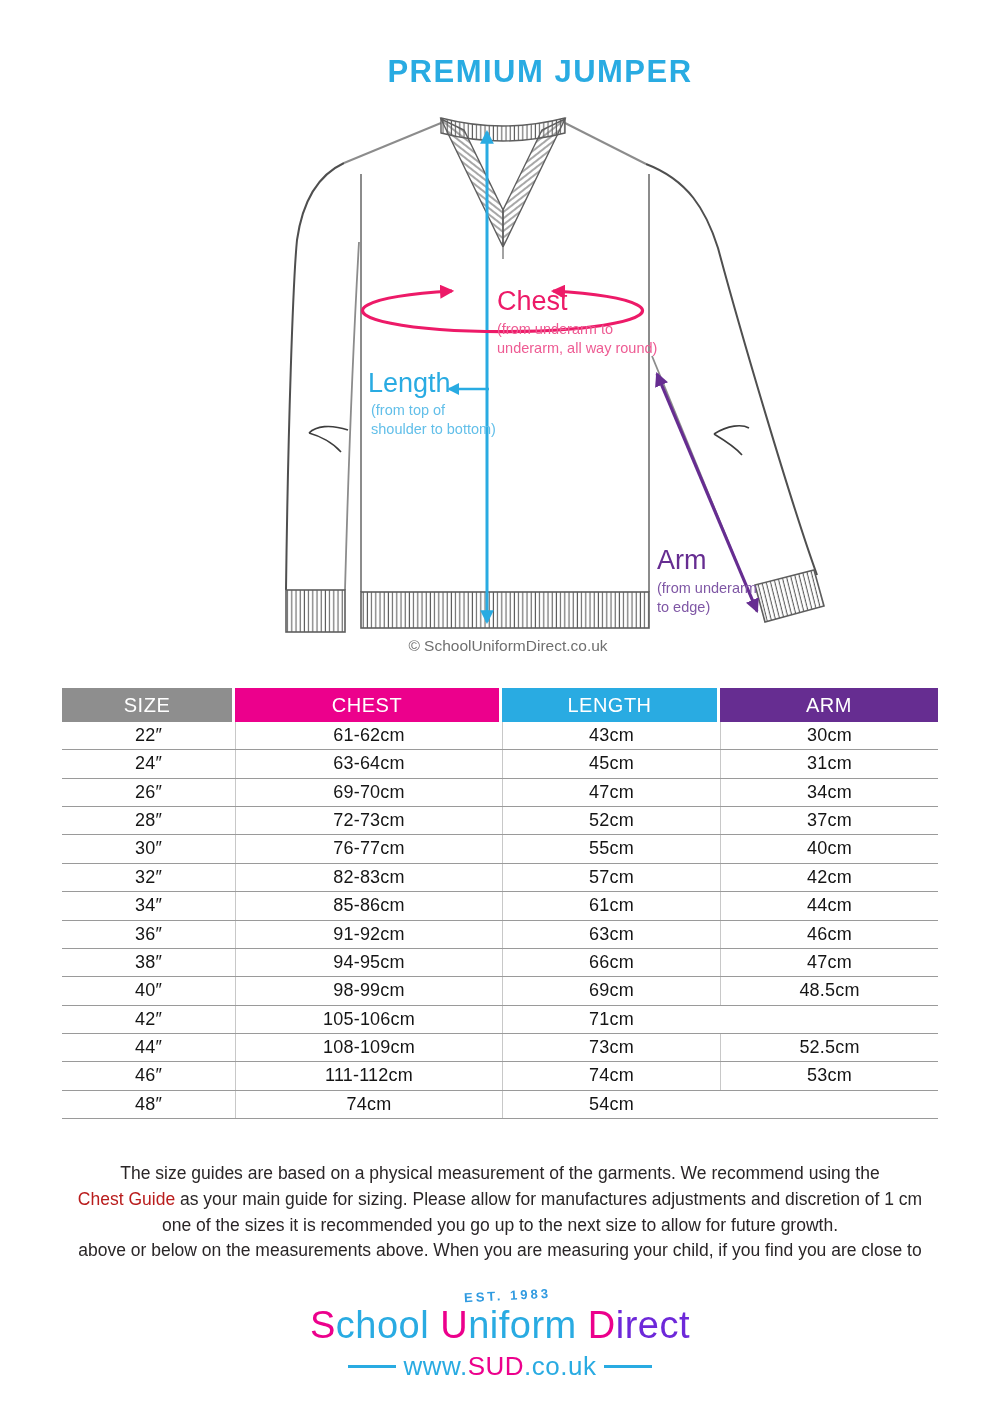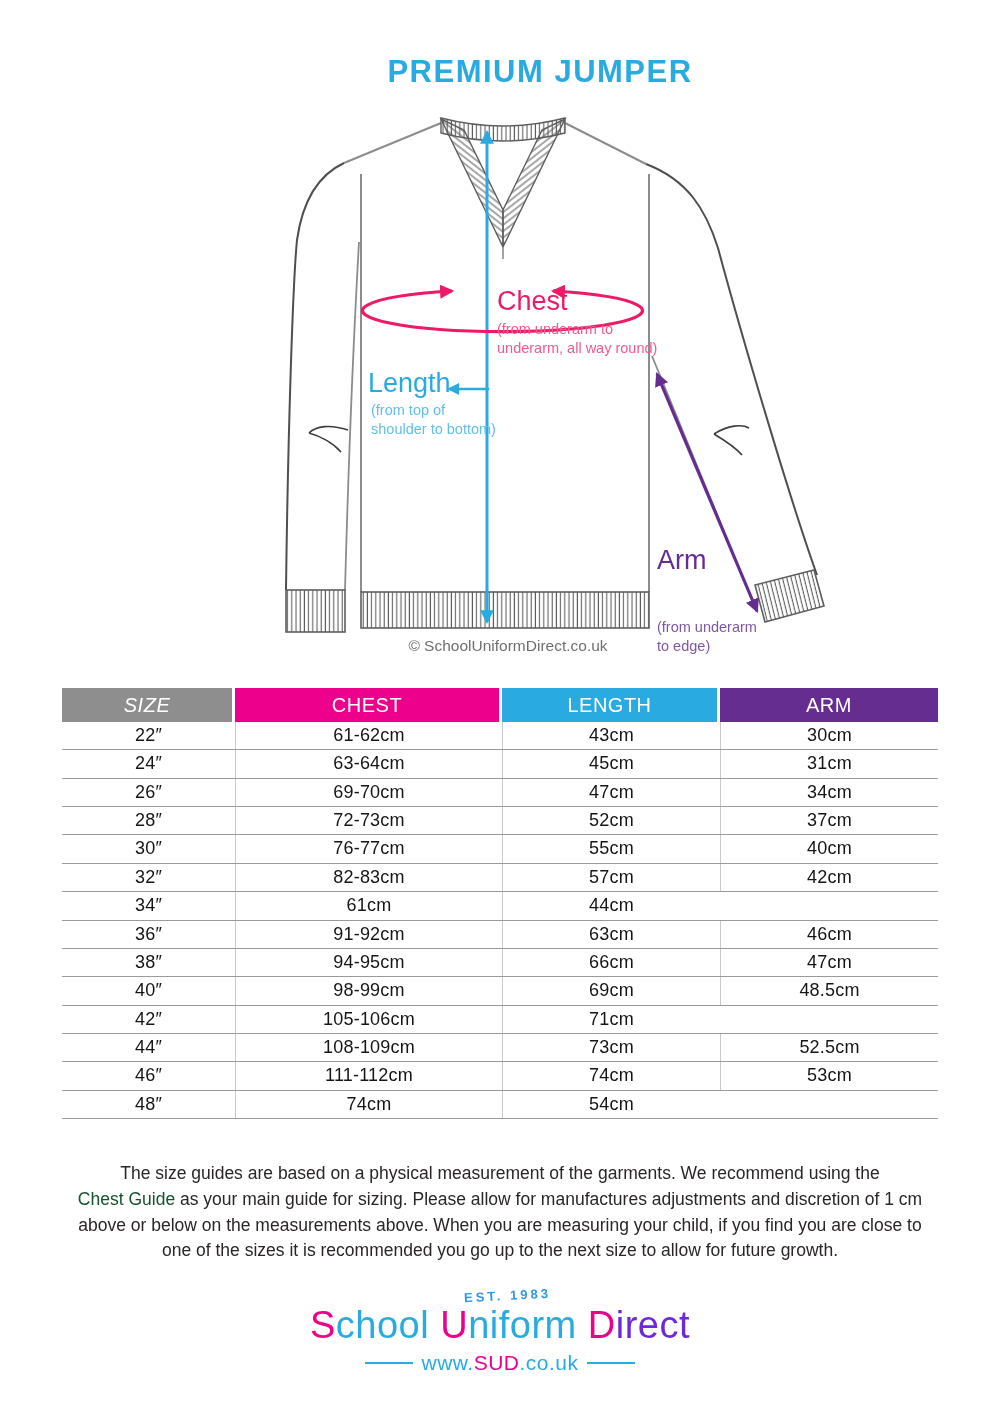--- a/index.html
+++ b/index.html
@@ -8,21 +8,21 @@
   .title{position:absolute;top:54px;left:0;width:1000px;text-align:center;margin:0;
          font-size:31px;font-weight:700;letter-spacing:1.5px;color:#29abe2;padding-left:40px;}
   .diagram{position:absolute;top:0;left:0;}
   .lbl{position:absolute;font-weight:500;}
   .chest-lbl{left:497px;top:286px;font-size:27px;color:#ed1a68;}
   .length-lbl{left:368px;top:368px;font-size:27px;color:#29abe2;}
   .arm-lbl{left:657px;top:545px;font-size:27px;color:#662d91;}
   .desc{position:absolute;font-size:14.5px;line-height:19px;}
   .chest-desc{left:497px;top:320px;color:#ee5b93;}
   .length-desc{left:371px;top:401px;color:#62bfe9;}
-  .arm-desc{left:657px;top:579px;color:#7f57a5;margin-top:39px;}
+  .arm-desc{left:657px;top:579px;color:#7f57a5;}
   .copyright{position:absolute;top:637px;left:0;width:1016px;text-align:center;
              font-size:15.5px;color:#6f6f6f;}
   
   .size-table{position:absolute;left:62px;top:688px;width:876px;}
   .thead{display:flex;height:34px;}
   .th{height:34px;line-height:34px;text-align:center;color:#ffffff;font-size:20px;
       letter-spacing:0.5px;box-sizing:border-box;}
   .th:nth-child(1){width:170px;}
   .th:nth-child(2){width:264px;margin-left:3px;}
   .th:nth-child(3){width:215px;margin-left:3px;}
@@ -30,29 +30,29 @@
   .tr{display:flex;height:28.36px;border-bottom:1px solid #9a9a9a;box-sizing:border-box;}
   .td{box-sizing:border-box;text-align:center;font-size:18px;color:#151515;
       line-height:27.5px;letter-spacing:0.2px;}
   .td:nth-child(1){width:173px;}
   .td:nth-child(2){width:267px;border-left:1px solid #c8c8c8;}
   .td:nth-child(3){width:218px;border-left:1px solid #c8c8c8;}
   .td:nth-child(4){width:218px;border-left:1px solid #c8c8c8;}
   
   .note{position:absolute;top:1161px;left:50px;width:900px;text-align:center;
         font-size:17.5px;line-height:25.8px;color:#2a2627;}
-  .note .hl{color:#14532d;}
+  .note .hl{color:#b91c1c;}
   
   .logo{position:absolute;top:1286px;left:0;width:1000px;text-align:center;}
   .est{font-size:13px;letter-spacing:3px;color:#2f9ae0;font-weight:700;
        transform:rotate(-3deg);display:inline-block;margin-left:14px;}
   .name{font-size:38px;letter-spacing:0.5px;font-weight:400;margin-top:0px;}
   .urlrow{display:flex;align-items:center;justify-content:center;margin-top:4px;}
   .dash{display:inline-block;width:48px;height:2.5px;background:#29abe2;margin:0 8px;}
-  .url{font-size:21px;letter-spacing:0.5px;}
+  .url{font-size:26px;letter-spacing:0.5px;}
 </style>
 </head>
 <body>
 
 <div class="page">
 
   <h1 class="title">PREMIUM JUMPER</h1>
 
   <svg class="diagram" width="1000" height="680" viewBox="0 0 1000 680" aria-hidden="true">
     <defs>
@@ -126,21 +126,21 @@
   </div>
   <div class="lbl arm-lbl">Arm</div>
   <div class="desc arm-desc">
     <div>(from underarm</div>
     <div>to edge)</div>
   </div>
   <div class="copyright">© SchoolUniformDirect.co.uk</div>
 
   <div class="size-table">
     <div class="thead">
-        <div class="th" style="background: rgb(142, 142, 142); font-style: italic;">SIZE</div>
+        <div class="th" style="background: rgb(142, 142, 142);">SIZE</div>
         <div class="th" style="background: rgb(236, 0, 140);">CHEST</div>
         <div class="th" style="background: rgb(41, 171, 226);">LENGTH</div>
         <div class="th" style="background: rgb(102, 45, 145);">ARM</div>
       </div>
     <div class="tbody">
         <div class="tr">
           <div class="td">22″</div>
           <div class="td">61-62cm</div>
           <div class="td">43cm</div>
           <div class="td">30cm</div>
@@ -170,20 +170,21 @@
           <div class="td">40cm</div>
         </div>
         <div class="tr">
           <div class="td">32″</div>
           <div class="td">82-83cm</div>
           <div class="td">57cm</div>
           <div class="td">42cm</div>
         </div>
         <div class="tr">
           <div class="td">34″</div>
+          <div class="td">85-86cm</div>
           <div class="td">61cm</div>
           <div class="td">44cm</div>
         </div>
         <div class="tr">
           <div class="td">36″</div>
           <div class="td">91-92cm</div>
           <div class="td">63cm</div>
           <div class="td">46cm</div>
         </div>
         <div class="tr">
@@ -219,22 +220,22 @@
           <div class="td">48″</div>
           <div class="td">74cm</div>
           <div class="td">54cm</div>
         </div>
       </div>
   </div>
 
   <div class="note">
     <div>The size guides are based on a physical measurement of the garments. We recommend using the</div>
     <div><span class="hl">Chest Guide</span><span> as your main guide for sizing. Please allow for manufactures adjustments and discretion of  1 cm</span></div>
+    <div>one of the sizes it is recommended you go up to the next size to allow for future growth.</div>
     <div>above or below on the measurements above. When you are measuring your child, if you find you are close to</div>
-    <div>one of the sizes it is recommended you go up to the next size to allow for future growth.</div>
   </div>
 
   <div class="logo">
     <div><span class="est">EST. 1983</span></div>
     <div class="name"><span style="color: rgb(236, 0, 140);">S</span><span style="color: rgb(41, 171, 226);">chool </span><span style="color: rgb(236, 0, 140);">U</span><span style="color: rgb(41, 171, 226);">niform </span><span style="color: rgb(236, 0, 140);">D</span><span style="color: #6d28d9;">irect</span></div>
     <div class="urlrow">
       <span class="dash"></span>
       <span class="url"><span style="color: rgb(41, 171, 226);">www.</span><span style="color: rgb(236, 0, 140);">SUD</span><span style="color: rgb(41, 171, 226);">.co.uk</span></span>
       <span class="dash"></span>
     </div>

